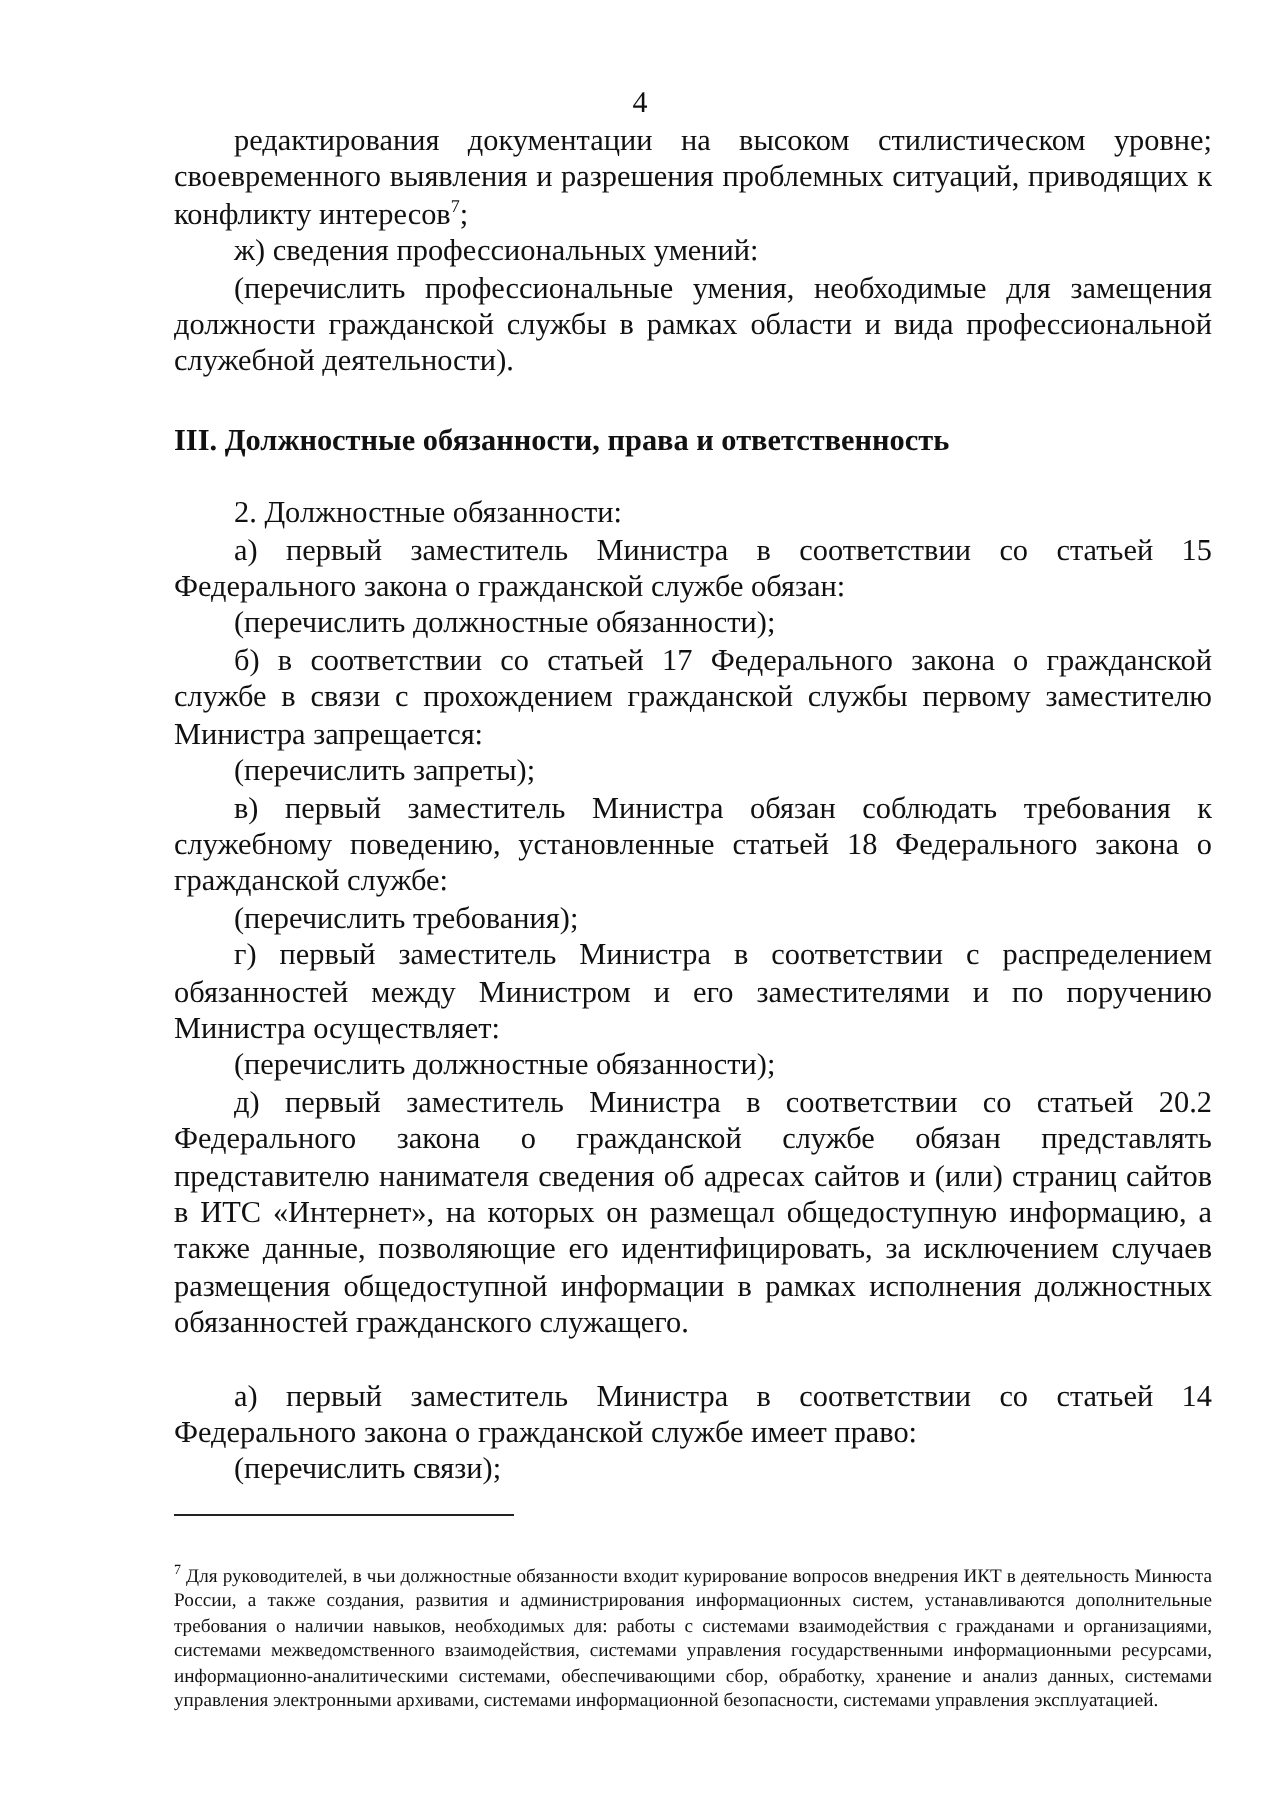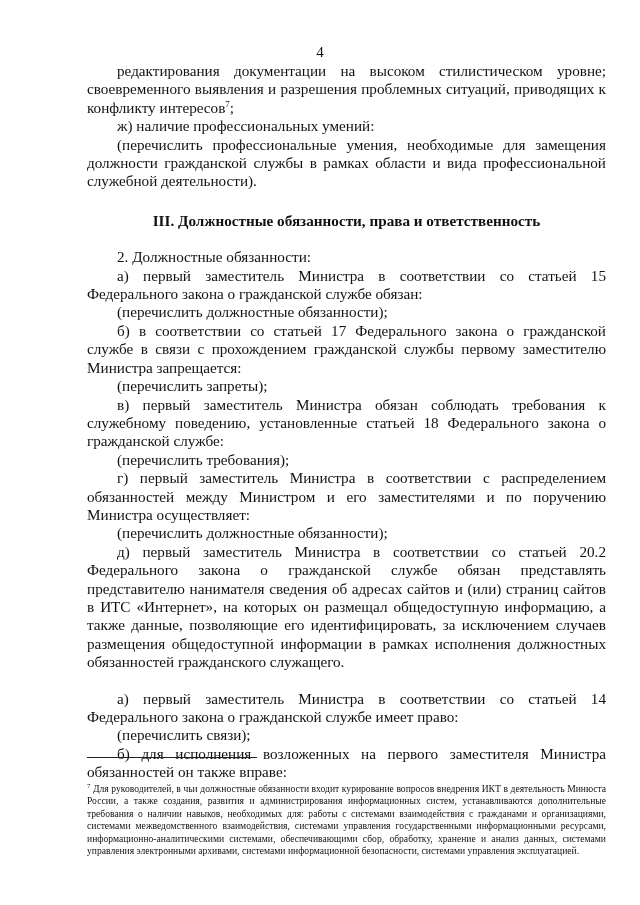--- a/index.html
+++ b/index.html
@@ -4,53 +4,52 @@
 <style>
   html, body { margin:0; padding:0; background:#ffffff; }
   body { width:640px; height:905px; overflow:hidden; position:relative; }
   .page { position:absolute; left:0; top:0; width:640px; height:905px; background:#fff; color:#111; font-family:"Liberation Serif", serif; }
   .pnum { position:absolute; top:44px; left:0; width:640px; text-align:center; font-size:15px; }
   .body { position:absolute; left:87px; top:62px; width:519px; font-size:15.2px; line-height:18.4px; }
   .p { text-align:justify; text-align-last:auto; margin:0; }
   .ind { text-indent:30px; }
   .it { }
   .last { text-align-last:left; }
-  .h { text-align:center; font-weight:bold; margin:21px 0 18px 0; }
+  .h { text-align:left; font-weight:bold; margin:21px 0 18px 0; }
   .gap { height:18px; }
   sup { font-size:9px; line-height:0; vertical-align:6px; }
   .rule { position:absolute; left:87px; top:757px; width:170px; border-top:1px solid #222; }
   .fn { position:absolute; left:87px; top:783px; width:519px; font-size:9.6px; line-height:12.4px; text-align:justify; }
   .fn sup { font-size:7px; vertical-align:4px; }
 </style>
 </head>
 <body>
 
 <div class="page">
   <div class="pnum">4</div>
 
   <div class="body">
     <p class="p ind last"><span>редактирования документации на высоком стилистическом уровне; своевременного выявления и разрешения проблемных ситуаций, приводящих к конфликту интересов</span><sup>7</sup><span>;</span></p>
-    <p class="p ind last">ж) наличие профессиональных умений:</p>
+    <p class="p ind last">ж) сведения профессиональных умений:</p>
     <p class="p ind it last">(перечислить профессиональные умения, необходимые для замещения должности гражданской службы в рамках области и вида профессиональной служебной деятельности).</p>
 
     <p class="p h">III. Должностные обязанности, права и ответственность</p>
 
     <p class="p ind last">2. Должностные обязанности:</p>
     <p class="p ind last">а) первый заместитель Министра в соответствии со статьей 15 Федерального закона о гражданской службе обязан:</p>
     <p class="p ind it last">(перечислить должностные обязанности);</p>
     <p class="p ind last">б) в соответствии со статьей 17 Федерального закона о гражданской службе в связи с прохождением гражданской службы первому заместителю Министра запрещается:</p>
     <p class="p ind it last">(перечислить запреты);</p>
     <p class="p ind last">в) первый заместитель Министра обязан соблюдать требования к служебному поведению, установленные статьей 18 Федерального закона о гражданской службе:</p>
     <p class="p ind it last">(перечислить требования);</p>
     <p class="p ind last">г) первый заместитель Министра в соответствии с распределением обязанностей между Министром и его заместителями и по поручению Министра осуществляет:</p>
     <p class="p ind it last">(перечислить должностные обязанности);</p>
     <p class="p ind last">д) первый заместитель Министра в соответствии со статьей 20.2 Федерального закона о гражданской службе обязан представлять представителю нанимателя сведения об адресах сайтов и (или) страниц сайтов в ИТС «Интернет», на которых он размещал общедоступную информацию, а также данные, позволяющие его идентифицировать, за исключением случаев размещения общедоступной информации в рамках исполнения должностных обязанностей гражданского служащего.</p>
 
     <div class="gap"></div>
 
     <p class="p ind last">а) первый заместитель Министра в соответствии со статьей 14 Федерального закона о гражданской службе имеет право:</p>
     <p class="p ind it last">(перечислить связи);</p>
-    <p class="p ind last">б) для исполнения возложенных на первого заместителя Министра обязанностей он также вправе:</p>
   </div>
 
   <div class="rule"></div>
   <div class="fn"><sup>7</sup><span> Для руководителей, в чьи должностные обязанности входит курирование вопросов внедрения ИКТ в деятельность Минюста России, а также создания, развития и администрирования информационных систем, устанавливаются дополнительные требования о наличии навыков, необходимых для: работы с системами взаимодействия с гражданами и организациями, системами межведомственного взаимодействия, системами управления государственными информационными ресурсами, информационно-аналитическими системами, обеспечивающими сбор, обработку, хранение и анализ данных, системами управления электронными архивами, системами информационной безопасности, системами управления эксплуатацией.</span></div>
 </div>
 
 </body></html>

